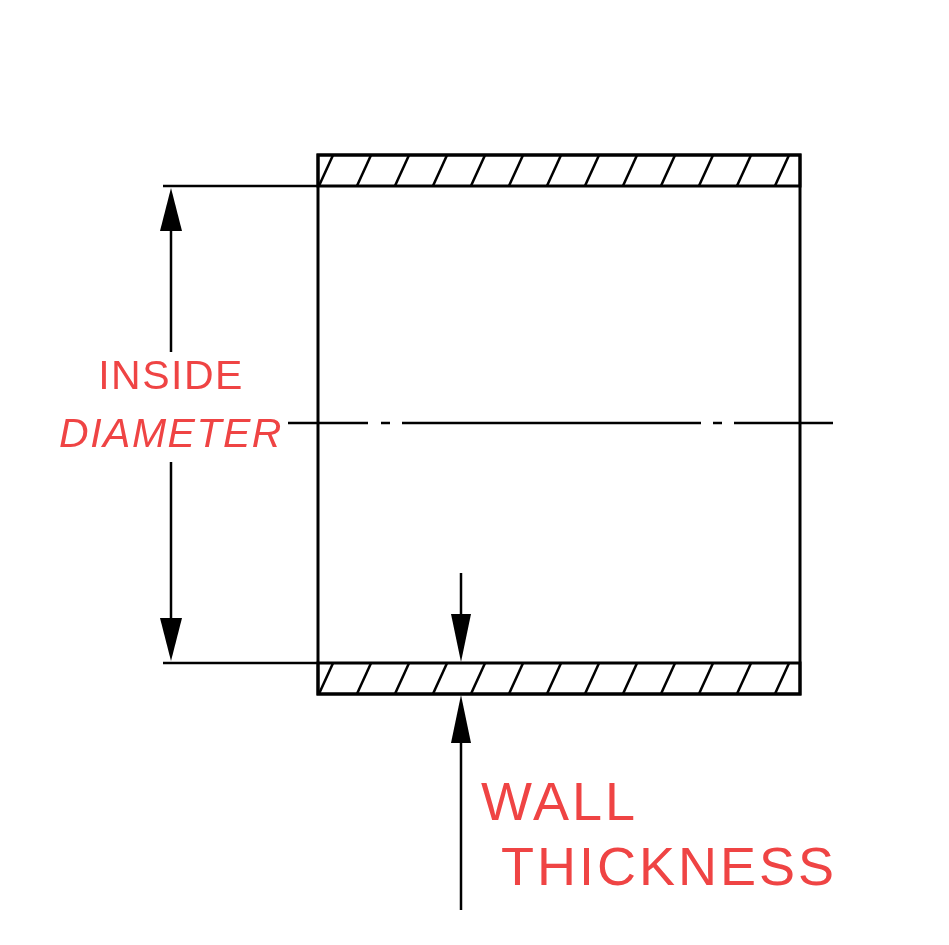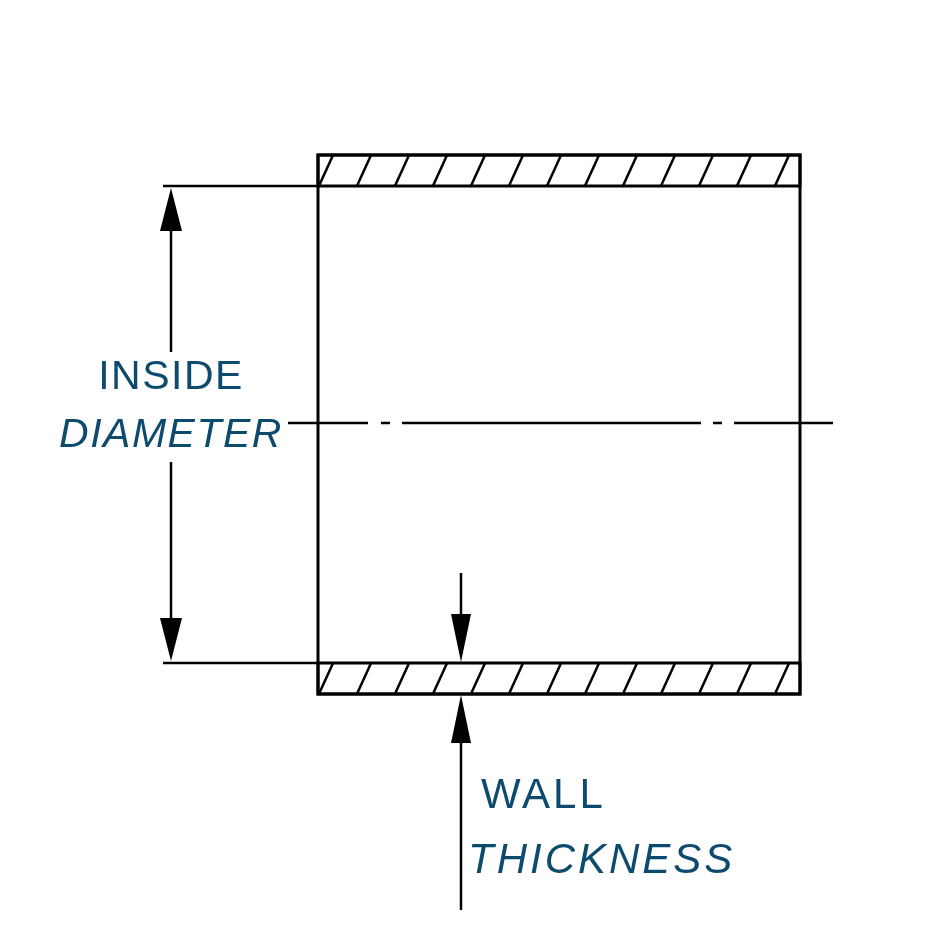--- a/index.html
+++ b/index.html
@@ -15,31 +15,31 @@
     overflow: hidden;
     font-family: "Liberation Sans", sans-serif;
   }
   .canvas svg {
     position: absolute;
     top: 0;
     left: 0;
   }
   .dim-label {
     position: absolute;
-    color: #0c4a6e;
+    color: #ef4444;
     white-space: nowrap;
     user-select: none;
   }
   .id-label {
     font-size: 41px;
     letter-spacing: 1.5px;
     transform: translateX(-50%);
   }
   .wt-label {
-    font-size: 42px;
+    font-size: 54px;
     letter-spacing: 3px;
   }
 </style>
 </head>
 <body>
 
 <div class="canvas">
 
   <svg width="949" height="945" viewBox="0 0 949 945">
     <defs>
@@ -88,15 +88,15 @@
       </g>
     </g>
   </svg>
 
   <div class="dim-label id-label" style="left:171px; top:352px;">INSIDE</div>
 
   <div class="dim-label id-label" style="left:171px; top:410px;font-style:italic;">DIAMETER</div>
 
   <div class="dim-label wt-label" style="left:481px; top:770px;">WALL</div>
 
-  <div class="dim-label wt-label" style="left:468px; top:835px;font-style:italic;">THICKNESS</div>
+  <div class="dim-label wt-label" style="left:501px; top:835px;">THICKNESS</div>
 
 </div>
 
 </body></html>

